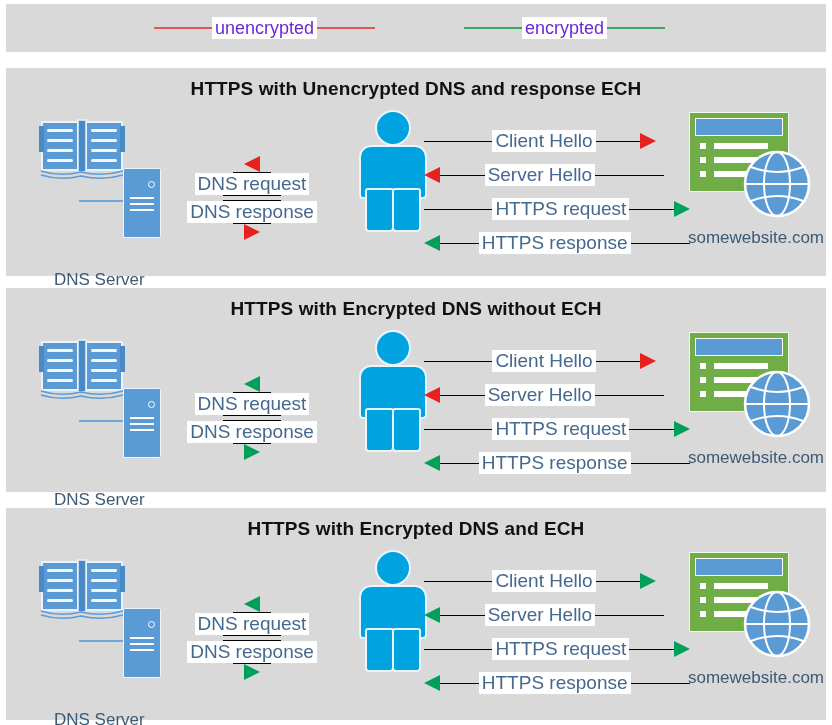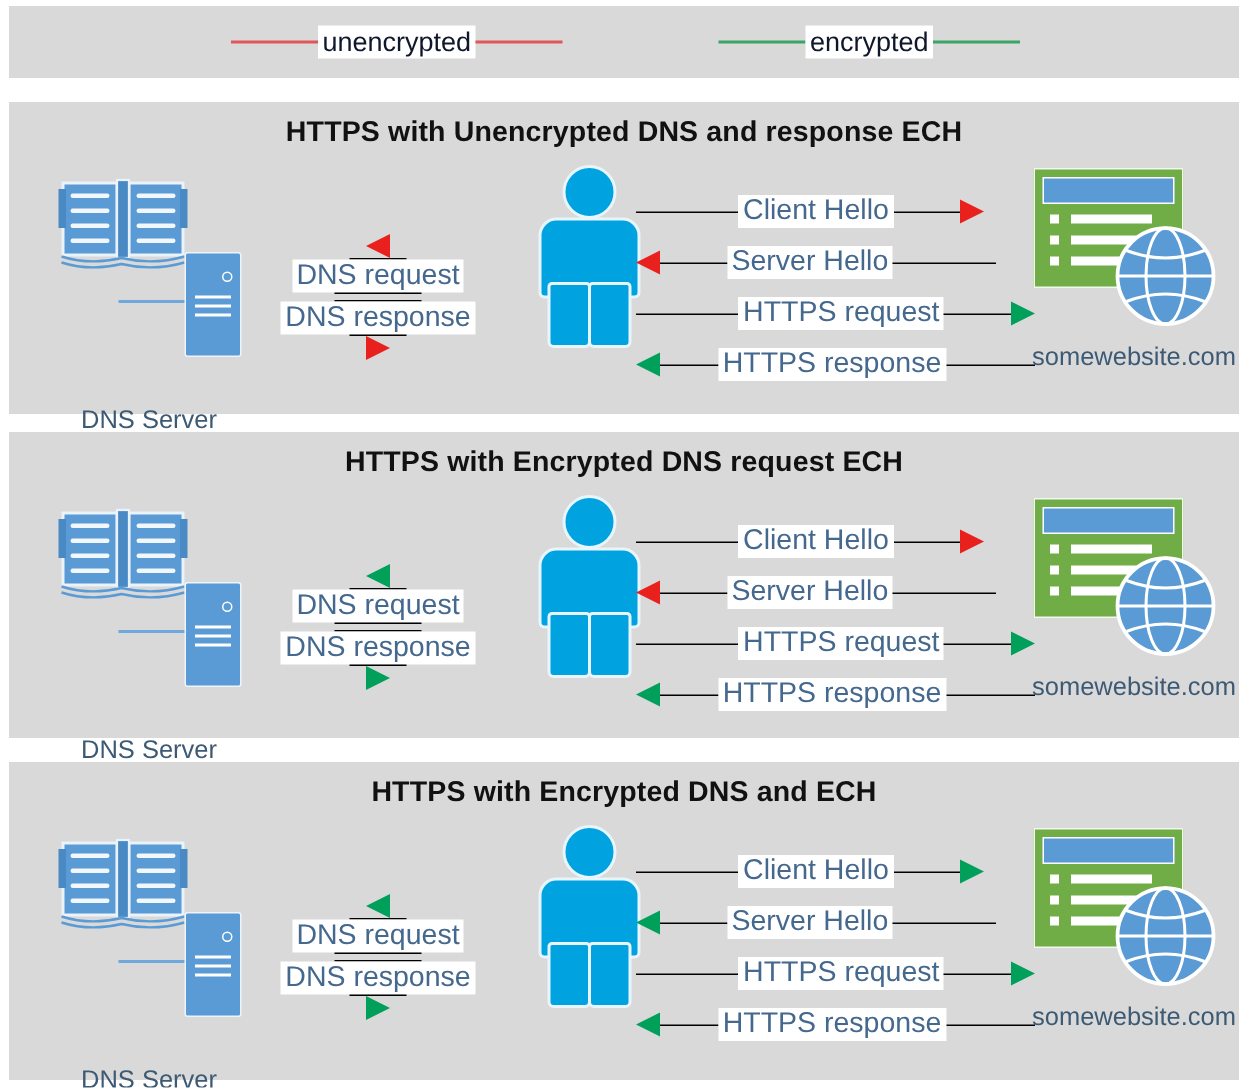--- a/index.html
+++ b/index.html
@@ -23,28 +23,28 @@
 
   
   .legend-item{
     position:absolute;
     top:50%;transform:translateY(-50%);
     display:flex;align-items:center;
   }
   .legend-line{width:58px;height:0;border-top:2px solid;}
   .legend-text{
     background:#ffffff;
-    color:#0f172a;
+    color:#6d28d9;
     font-size:18px;
     padding:1px 3px;
     line-height:20px;
     white-space:nowrap;
   }
   #legend-unencrypted{left:148px;}
-  #legend-encrypted{left:473px;}
+  #legend-encrypted{left:458px;}
   .c-red{border-color:#e15759;}
   .c-green{border-color:#3aa665;}
 
   
   .panel-title{
     position:absolute;
     top:10px;left:0;width:100%;
     text-align:center;
     font-size:19px;
     font-weight:bold;
@@ -268,21 +268,21 @@
         <span class="arrow right ar-green"></span>
       </div>
       <div class="flow web" style="top:164px">
         <span class="arrow left ar-green"></span>
         <span class="seg sg-green" style="width:44.64px"></span>
         <span class="txt">HTTPS response</span>
         <span class="seg sg-green" style="width:68.39999999999999px"></span>
       </div>
     </div>
   <div class="panel" id="panel-2">
-      <div class="panel-title">HTTPS with Encrypted DNS request ECH</div>
+      <div class="panel-title">HTTPS with Encrypted DNS without ECH</div>
       <div class="dns-group">
       <span class="book"><svg viewBox="0 0 88 70" width="88" height="70" aria-hidden="true">
     <g stroke="#eaf2fa" stroke-width="2">
       <path d="M4 10 H40 V58 H4 Z" fill="#5b9bd5"></path>
       <path d="M48 10 H84 V58 H48 Z" fill="#5b9bd5"></path>
     </g>
     <rect x="40" y="8" width="8" height="52" fill="#4a8ac4" stroke="#eaf2fa" stroke-width="1.5"></rect>
     <rect x="1" y="14" width="5" height="26" fill="#4a8ac4"></rect>
     <rect x="82" y="14" width="5" height="26" fill="#4a8ac4"></rect>
     <g fill="#ffffff" opacity="0.92">

